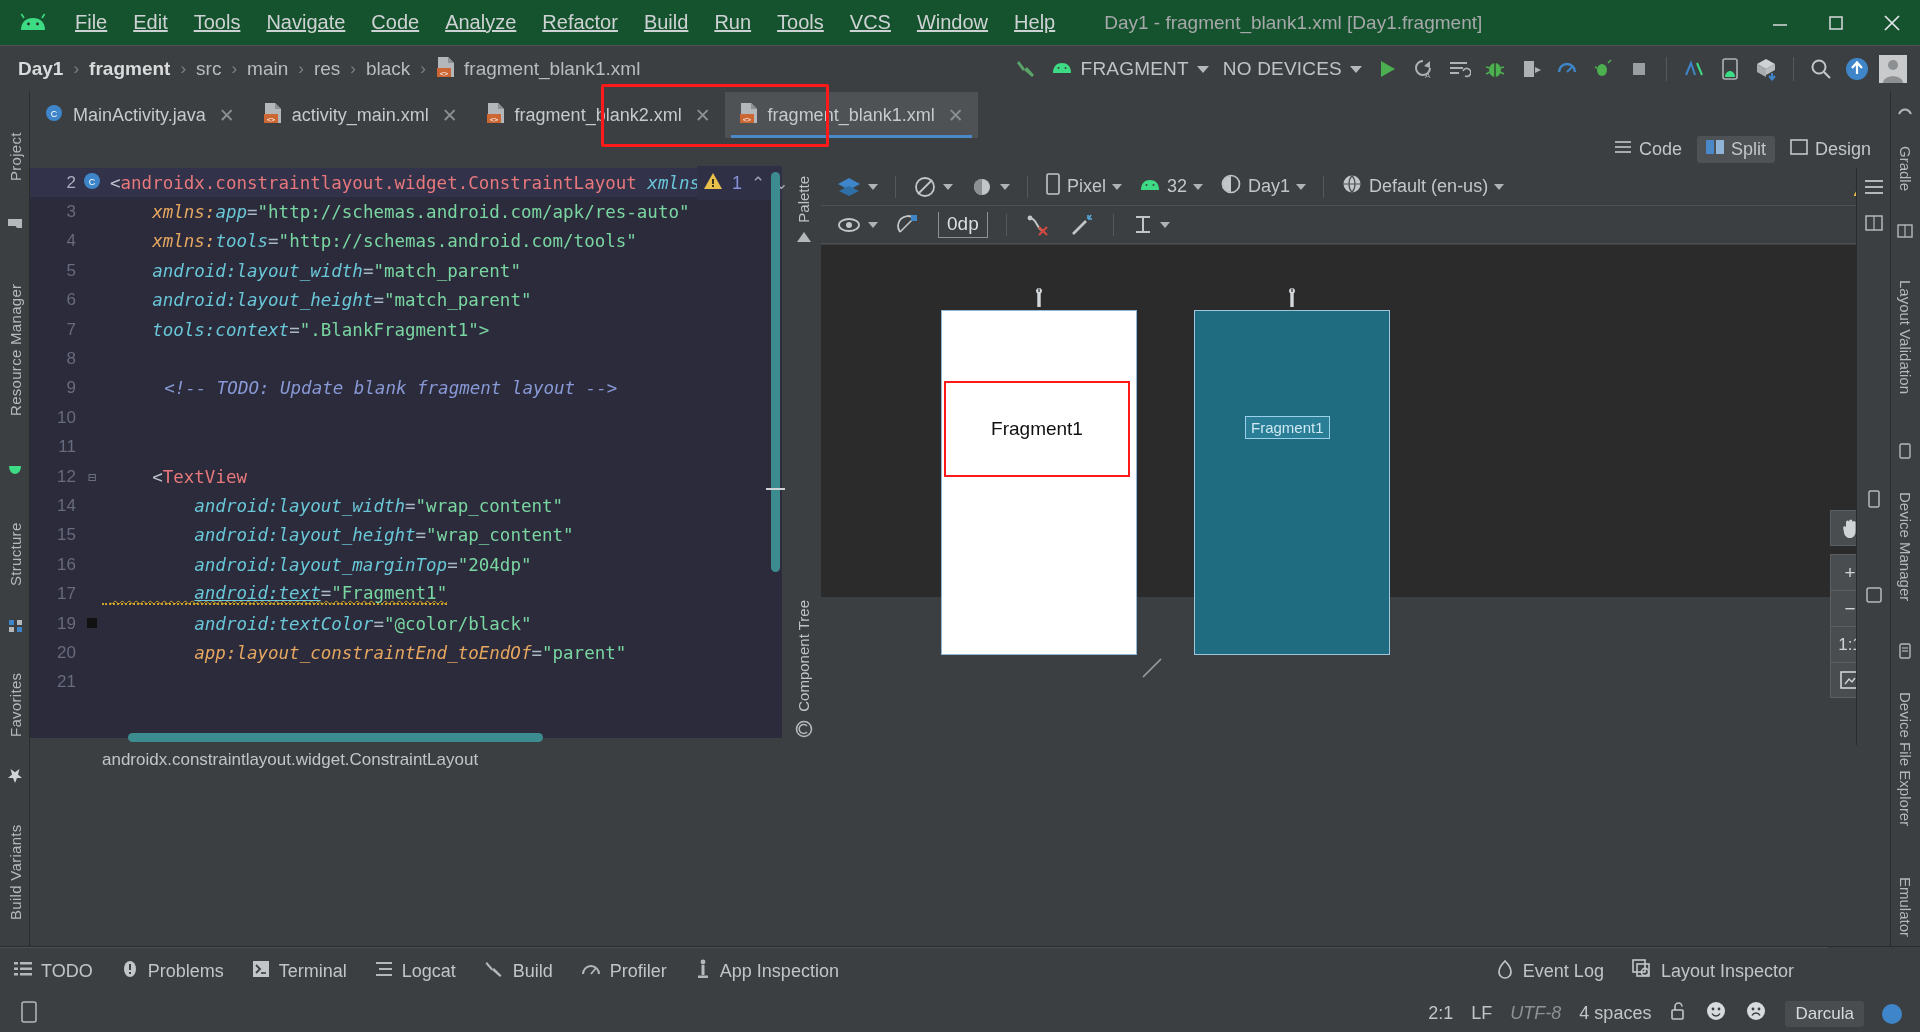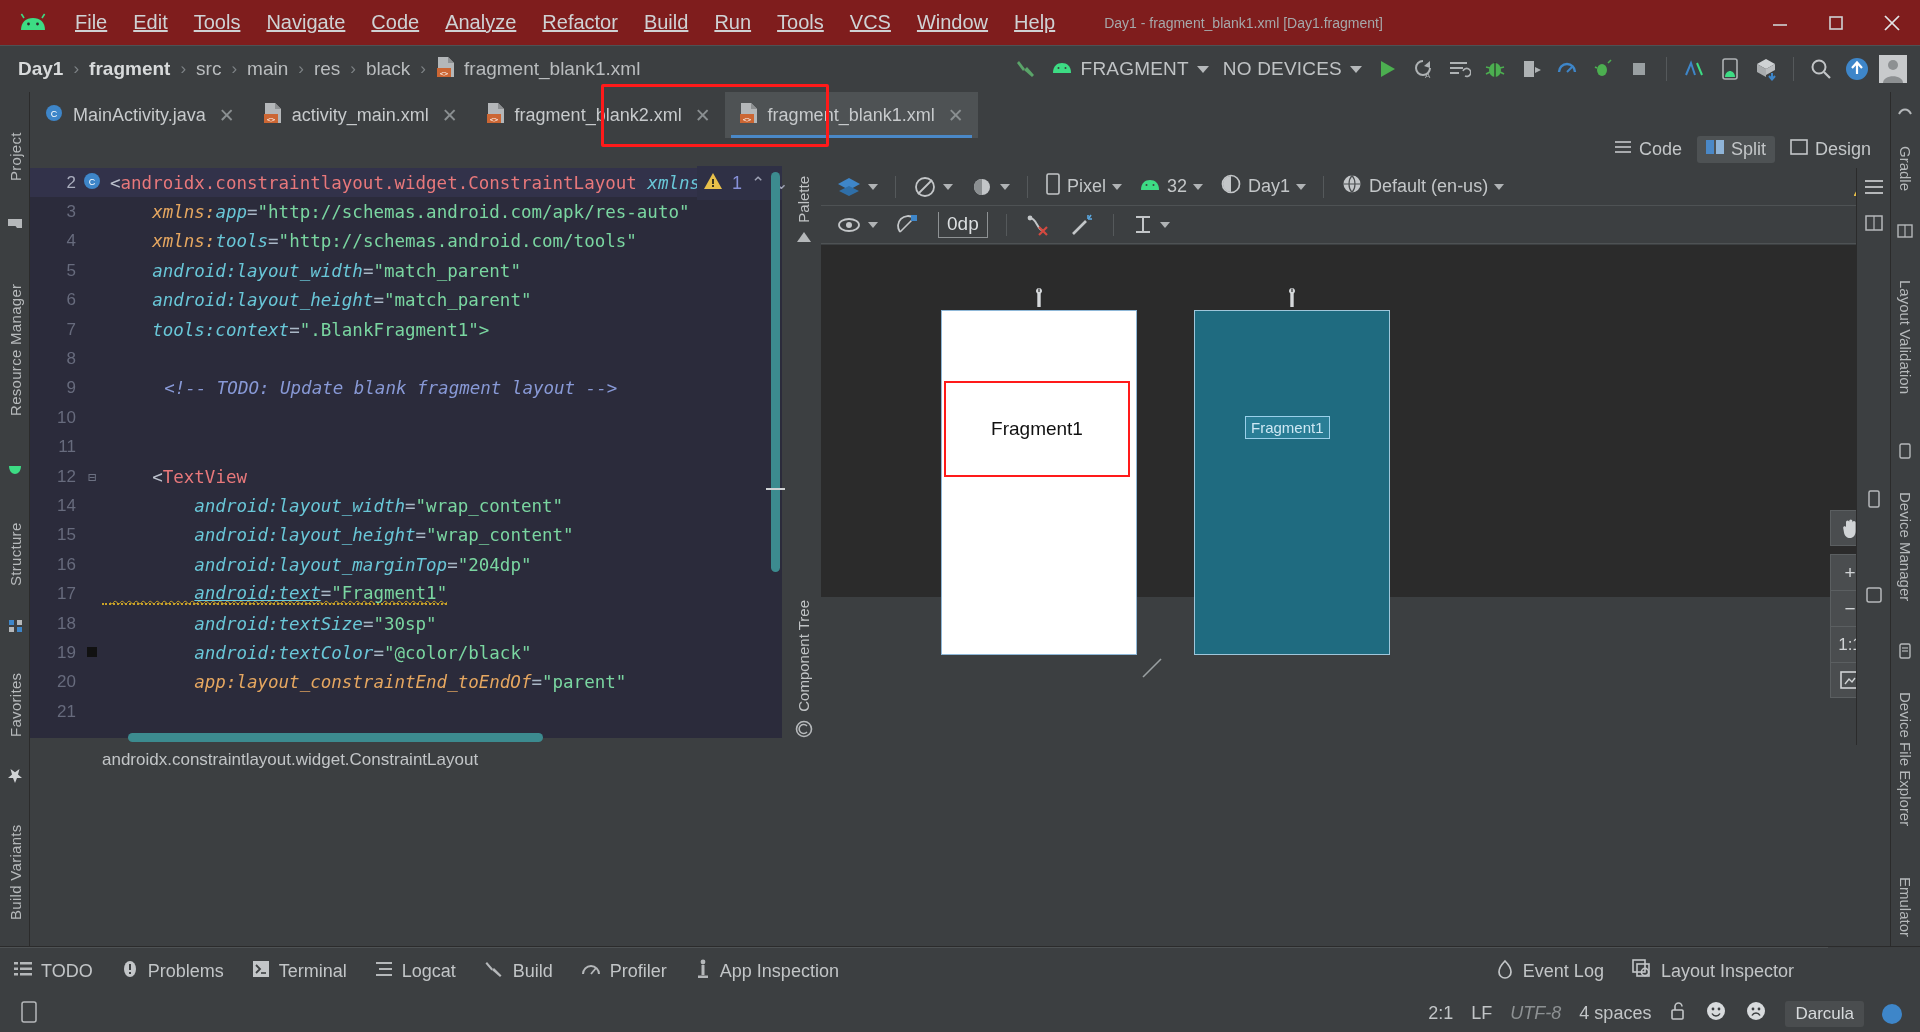--- a/index.html
+++ b/index.html
@@ -8,31 +8,31 @@
     background: #3c3f41;
     font-family: "Liberation Sans", sans-serif;
     overflow: hidden;
     color: #bbbbbb;
   }
   #app { position: relative; width: 1920px; height: 1032px; background: #3c3f41; }
 
   
   .titlebar {
     position: absolute; left:0; top:0; width:1920px; height:45px;
-    background:#7f1d1d; display:flex; align-items:center;
+    background:#14532d; display:flex; align-items:center;
   }
   .logo-android { width:30px; height:22px; margin:0 14px 0 18px; position:relative; }
   .logo-android svg { display:block; }
   .menu { display:flex; align-items:center; gap:0px; }
   .menu-item {
     font-size:20px; color:#cfd2d4; padding:4px 13px; cursor:default; white-space:nowrap;
   }
   .menu-item u { text-decoration: underline; }
   .win-title {
-    font-size:14px; color:#a6a8aa; margin-left:36px; white-space:nowrap;
+    font-size:19px; color:#a6a8aa; margin-left:36px; white-space:nowrap;
   }
   .win-buttons {
     position:absolute; right:0; top:0; height:45px; display:flex; align-items:center;
   }
   .win-btn { width:56px; height:45px; display:flex; align-items:center; justify-content:center; }
   .win-btn svg { display:block; }
 
   
   .navbar {
     position:absolute; left:0; top:45px; width:1920px; height:47px;
@@ -665,21 +665,20 @@
         <div class="cline"><span class="lnum">7</span><span class="fold"></span><span class="ctext"><span class="t-plain">    </span><span class="t-attr">tools:context</span><span class="t-eq">=</span><span class="t-val">".BlankFragment1"&gt;</span></span></div>
         <div class="cline"><span class="lnum">8</span><span class="fold"></span><span class="ctext"></span></div>
         <div class="cline"><span class="lnum">9</span><span class="fold"></span><span class="ctext"><span class="t-plain">    </span><span class="t-cmt">&lt;!-- TODO: Update blank fragment layout --&gt;</span></span></div>
         <div class="cline"><span class="lnum">10</span><span class="fold"></span><span class="ctext"></span></div>
         <div class="cline"><span class="lnum">11</span><span class="fold"></span><span class="ctext"></span></div>
         <div class="cline"><span class="lnum">12</span><span class="fold">⊟</span><span class="ctext"><span class="t-plain">    </span><span class="t-plain">&lt;</span><span class="t-tag">TextView</span></span></div>
         <div class="cline"><span class="lnum">14</span><span class="fold"></span><span class="ctext"><span class="t-plain">        </span><span class="t-attr">android:layout_width</span><span class="t-eq">=</span><span class="t-val">"wrap_content"</span></span></div>
         <div class="cline"><span class="lnum">15</span><span class="fold"></span><span class="ctext"><span class="t-plain">        </span><span class="t-attr">android:layout_height</span><span class="t-eq">=</span><span class="t-val">"wrap_content"</span></span></div>
         <div class="cline"><span class="lnum">16</span><span class="fold"></span><span class="ctext"><span class="t-plain">        </span><span class="t-attr">android:layout_marginTop</span><span class="t-eq">=</span><span class="t-val">"204dp"</span></span></div>
         <div class="cline"><span class="lnum">17</span><span class="fold"></span><span class="ctext spellwave"><span class="t-plain">        </span><span class="t-attr underline-attr">android:text</span><span class="t-eq">=</span><span class="t-val">"Fragment1"</span></span></div>
-        <div class="cline"><span class="lnum">18</span><span class="fold"></span><span class="ctext"><span class="t-plain">        </span><span class="t-attr">android:textSize</span><span class="t-eq">=</span><span class="t-val">"30sp"</span></span></div>
         <div class="cline"><span class="lnum">19</span><span class="fold"><svg width="12" height="12">
               <rect x="1" y="1" width="10" height="10" fill="#111"></rect>
             </svg></span><span class="ctext"><span class="t-plain">        </span><span class="t-attr">android:textColor</span><span class="t-eq">=</span><span class="t-val">"@color/black"</span></span></div>
         <div class="cline"><span class="lnum">20</span><span class="fold"></span><span class="ctext"><span class="t-plain">        </span><span class="t-ns">app:layout_constraintEnd_toEndOf</span><span class="t-eq">=</span><span class="t-val">"parent"</span></span></div>
         <div class="cline"><span class="lnum">21</span><span class="fold"></span><span class="ctext"></span></div>
       </div>
   </div>
 
   <div class="inspect-box">
     <span>

